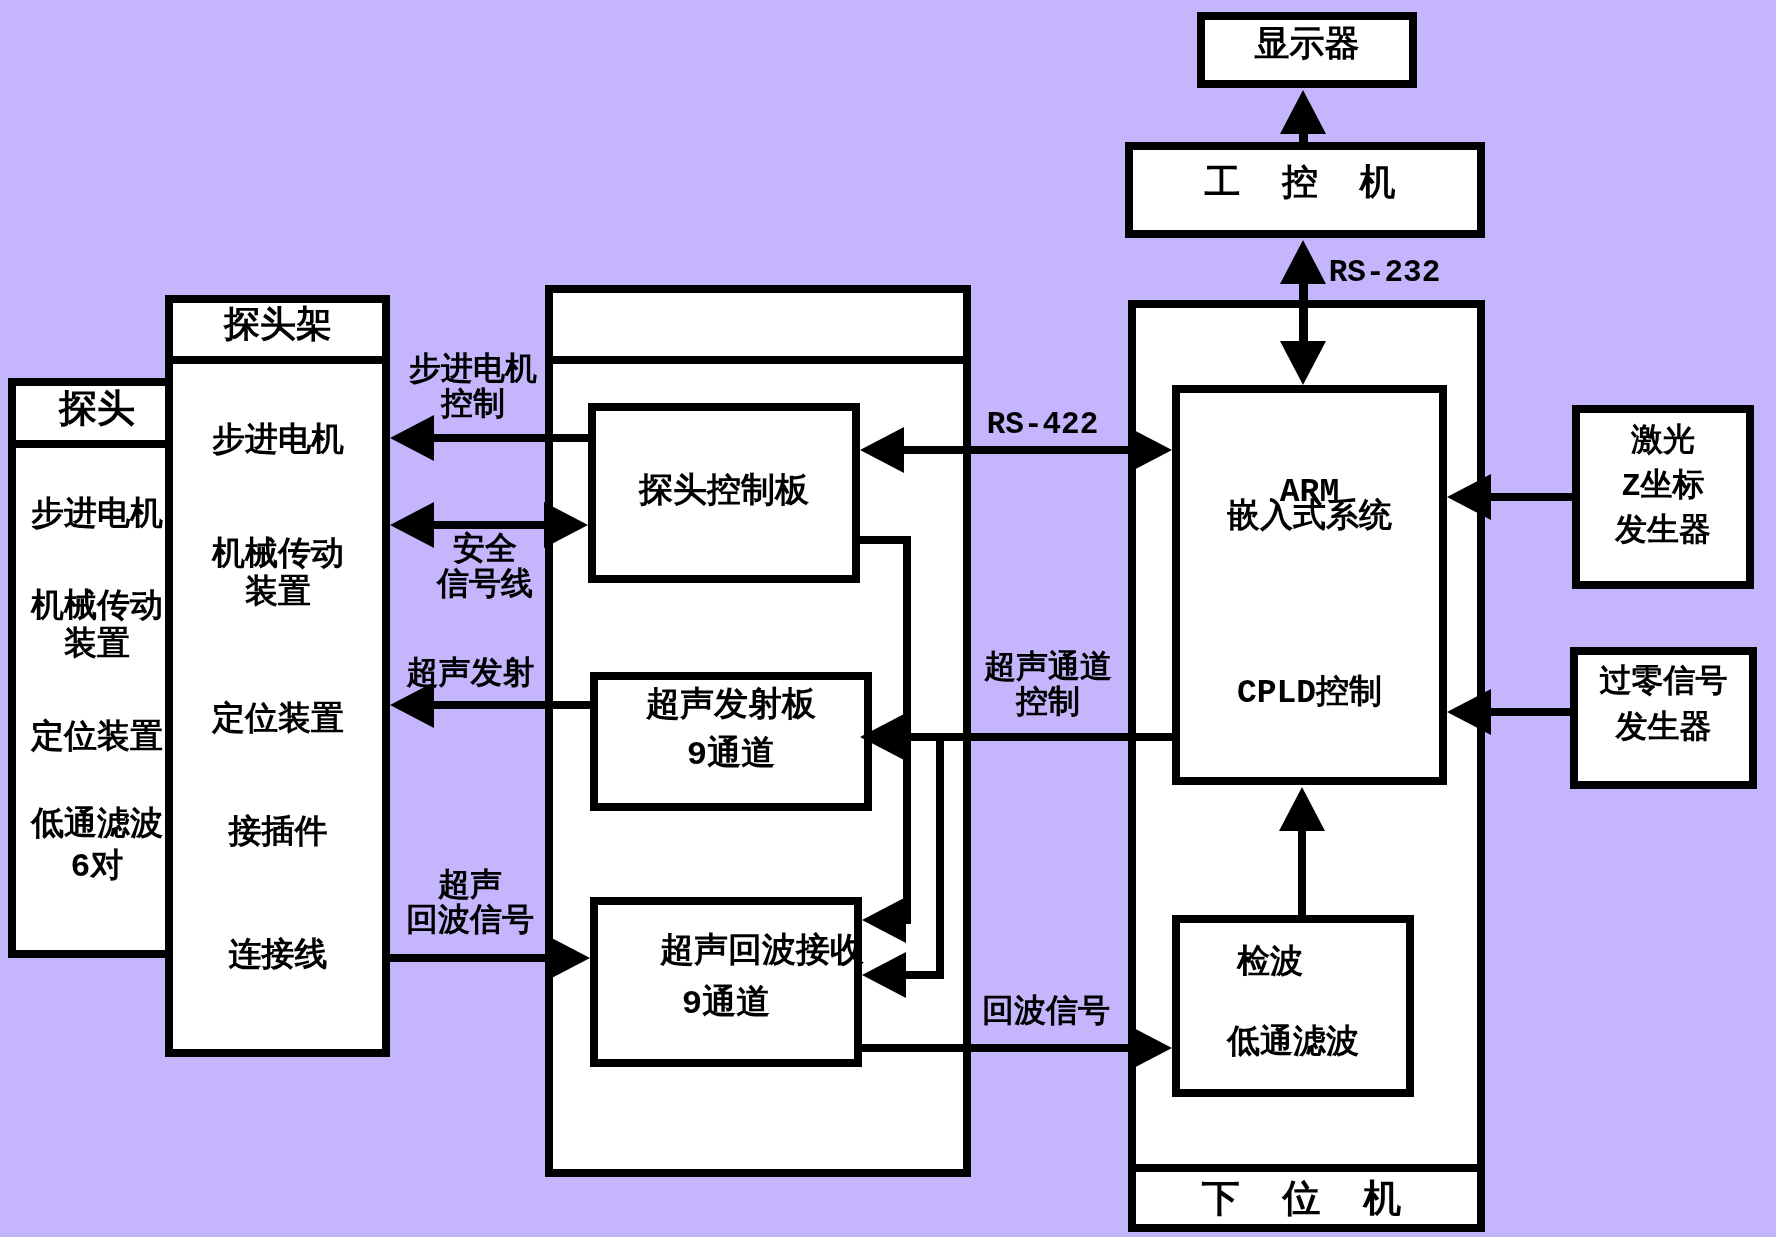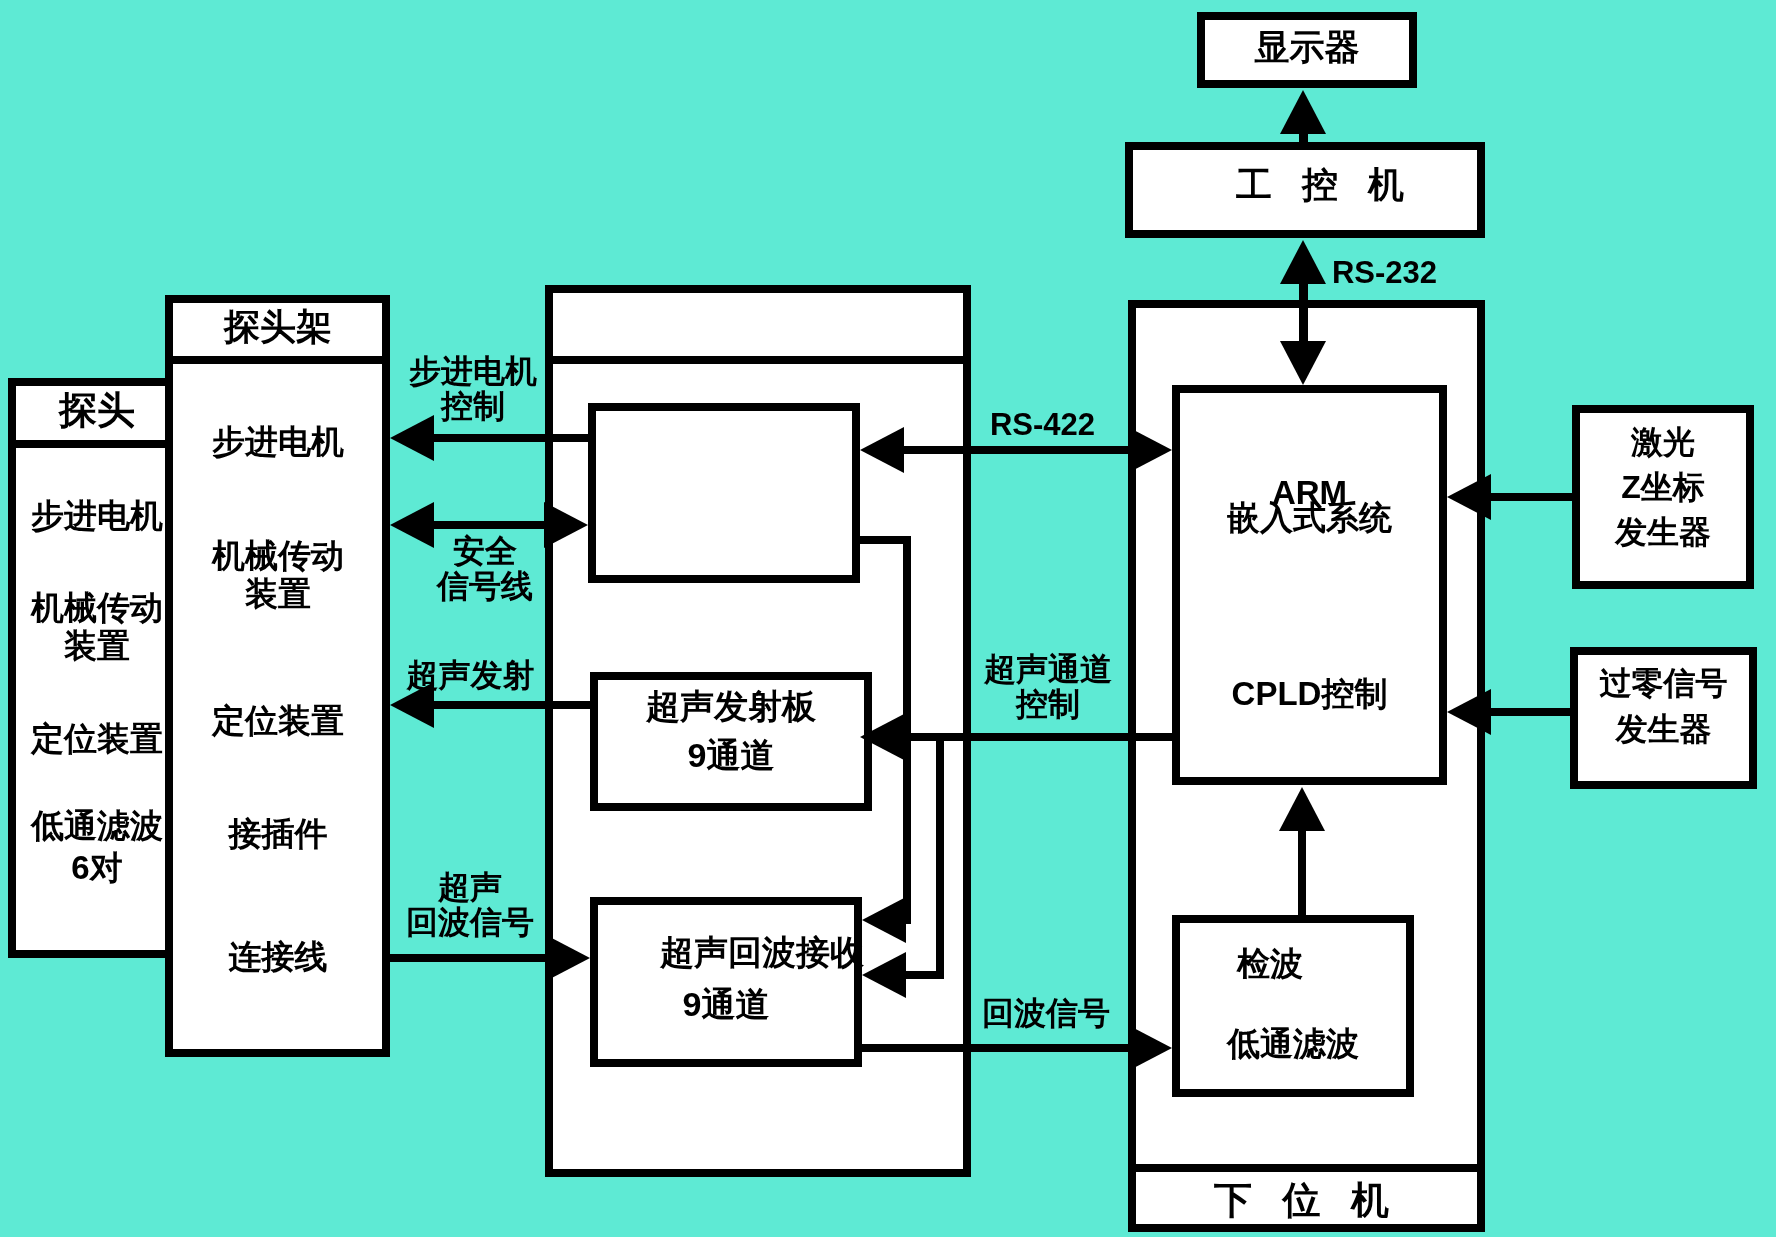--- a/index.html
+++ b/index.html
@@ -1,17 +1,17 @@
 <!DOCTYPE html>
 <html><head>
 <meta charset="utf-8">
 <style>
   html,body{margin:0;padding:0;background:#ffffff;}
-  #stage{position:relative;width:1776px;height:1237px;background:#5eead4;overflow:hidden;
-         font-family:Liberation Sans, sans-serif;color:#000;}
+  #stage{position:relative;width:1776px;height:1237px;background:#c4b5fd;overflow:hidden;
+         font-family:Liberation Mono, monospace;color:#000;}
   .box{position:absolute;border:8px solid #000;background:#fff;box-sizing:border-box;}
   .ln{position:absolute;background:#000;}
   .txt{position:absolute;text-align:center;font-weight:bold;line-height:1.08;white-space:nowrap;}
   .arr{position:absolute;width:0;height:0;border-style:solid;}
   .arr.left {border-width:23px 44px 23px 0;border-color:transparent #000 transparent transparent;}
   .arr.right{border-width:23px 0 23px 44px;border-color:transparent transparent transparent #000;}
   .arr.up   {border-width:0 23px 44px 23px;border-color:transparent transparent #000 transparent;}
   .arr.down {border-width:44px 23px 0 23px;border-color:#000 transparent transparent transparent;}
   .fs38{font-size:38px;} .fs36{font-size:36px;} .fs35{font-size:35px;}
   .fs34{font-size:34px;} .fs33{font-size:33px;} .fs32{font-size:32px;} .fs31{font-size:31px;}
@@ -19,21 +19,21 @@
 </style>
 </head>
 <body>
 
 <div id="stage">
 
   <div class="box" style="left:1197px;top:12px;width:220px;height:76px;"></div>
   <div class="txt fs35" style="left:1205px;top:28px;width:204px;">显示器</div>
 
   <div class="box" style="left:1125px;top:142px;width:360px;height:96px;"></div>
-  <div class="txt fs36 sp" style="left:1133px;top:166px;width:344px;padding-left:20px;">工 控 机</div>
+  <div class="txt fs36 sp" style="left:1133px;top:166px;width:344px;">工 控 机</div>
 
   <div class="box" style="left:8px;top:378px;width:178px;height:580px;"></div>
   <div class="ln" style="left:8px;top:440px;width:178px;height:8px;"></div>
   <div class="txt fs38" style="left:12px;top:390px;width:170px;">探头</div>
   <div class="txt fs33" style="left:12px;top:498px;width:170px;">步进电机</div>
   <div class="txt fs33" style="left:12px;top:590px;width:170px;">机械传动</div>
   <div class="txt fs33" style="left:12px;top:628px;width:170px;">装置</div>
   <div class="txt fs33" style="left:12px;top:721px;width:170px;">定位装置</div>
   <div class="txt fs33" style="left:12px;top:808px;width:170px;">低通滤波</div>
   <div class="txt fs33" style="left:12px;top:850px;width:170px;">6对</div>
@@ -45,20 +45,21 @@
   <div class="txt fs33" style="left:173px;top:538px;width:210px;">机械传动</div>
   <div class="txt fs33" style="left:173px;top:576px;width:210px;">装置</div>
   <div class="txt fs33" style="left:173px;top:703px;width:210px;">定位装置</div>
   <div class="txt fs33" style="left:173px;top:816px;width:210px;">接插件</div>
   <div class="txt fs33" style="left:173px;top:939px;width:210px;">连接线</div>
 
   <div class="box" style="left:545px;top:285px;width:426px;height:892px;"></div>
   <div class="ln" style="left:545px;top:356px;width:426px;height:8px;"></div>
 
   <div class="box" style="left:588px;top:403px;width:272px;height:180px;"></div>
+  <div class="txt fs34" style="left:596px;top:474px;width:256px;">探头控制板</div>
 
   <div class="box" style="left:590px;top:672px;width:282px;height:139px;"></div>
   <div class="txt fs34" style="left:598px;top:688px;width:266px;">超声发射板</div>
   <div class="txt fs34" style="left:598px;top:737px;width:266px;">9通道</div>
 
   <div class="box" style="left:590px;top:897px;width:272px;height:170px;"></div>
   <div class="txt fs34" style="left:598px;top:934px;width:256px;padding-left:36px;">超声回波接收</div>
   <div class="txt fs34" style="left:598px;top:986px;width:256px;">9通道</div>
 
   <div class="box" style="left:1128px;top:300px;width:357px;height:932px;"></div>

